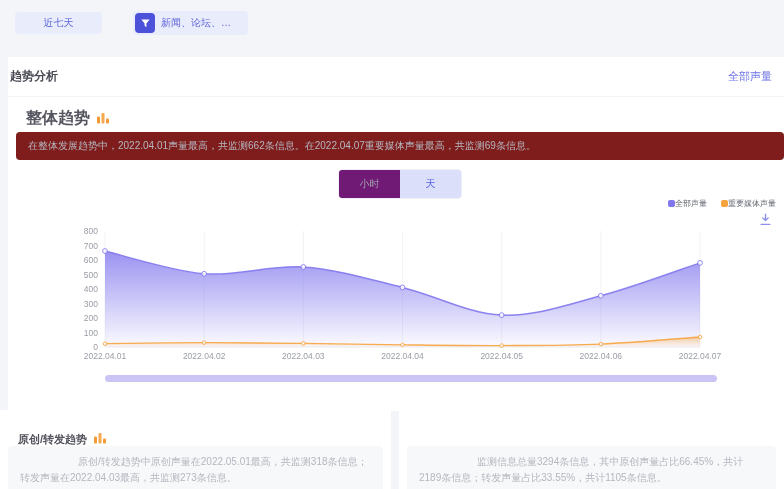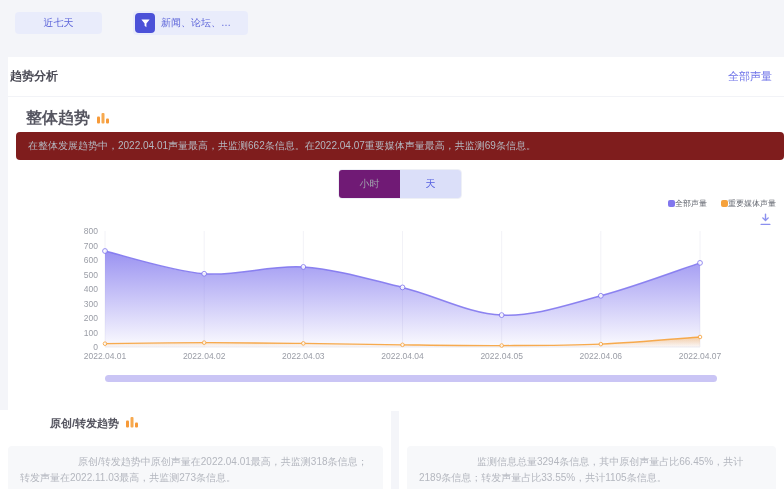--- a/index.html
+++ b/index.html
@@ -47,21 +47,21 @@
 
   .chart-wrap { position:absolute; top:159px; left:0; width:624px; height:150px; }
   .chart-scrollbar { position:absolute; top:318px; left:97px; width:612px; height:7px;
                      background:#cac5f5; border-radius:4px; cursor:grab; }
 
   
   .cards { position:absolute; top:410px; left:0; width:784px; height:110px; display:flex; gap:8px; }
   .card { background:#ffffff; height:110px; position:relative; }
   .card-left { width:391px; }
   .card-right { width:385px; }
-  .card-head { position:absolute; top:4px; left:18px; display:flex; align-items:center; gap:6px;margin-left:32px; }
+  .card-head { position:absolute; top:20px; left:18px; display:flex; align-items:center; gap:6px; }
   .card-title { font-size:11px; color:#555560; font-weight:bold; }
   .card-box { position:absolute; left:8px; right:8px; top:36px; height:64px; background:#f7f8fa;
               border-radius:4px; padding:8px 12px; font-size:10px; color:#b4b7bf; line-height:1.6;
               text-indent:58px; overflow:hidden; }
 </style>
 </head>
 <body>
 
 <div class="screen">
 
@@ -188,21 +188,21 @@
         <span class="card-title">原创/转发趋势</span>
         <span>
           <svg width="14" height="13" viewBox="0 0 14 13">
             <rect x="1" y="5.5" width="3" height="7" rx="1" fill="#f79a38"></rect>
             <rect x="5.5" y="2" width="3" height="10.5" rx="1" fill="#f7a94f"></rect>
             <rect x="10" y="7.5" width="3" height="5" rx="1" fill="#f79a38"></rect>
           </svg>
         </span>
       </div>
       <div class="card-box">
-        <span>原创/转发趋势中原创声量在2022.04.01最高，共监测318条信息；转发声量在2022.11.03最高，共监测273条信息。</span>
+        <span>原创/转发趋势中原创声量在2022.05.01最高，共监测318条信息；转发声量在2022.04.03最高，共监测273条信息。</span>
       </div>
     </div>
 
     <div class="card card-right">
       <div class="card-box">
         <span>监测信息总量3294条信息，其中原创声量占比66.45%，共计2189条信息；转发声量占比33.55%，共计1105条信息。</span>
       </div>
     </div>
   </div>
 </div>

